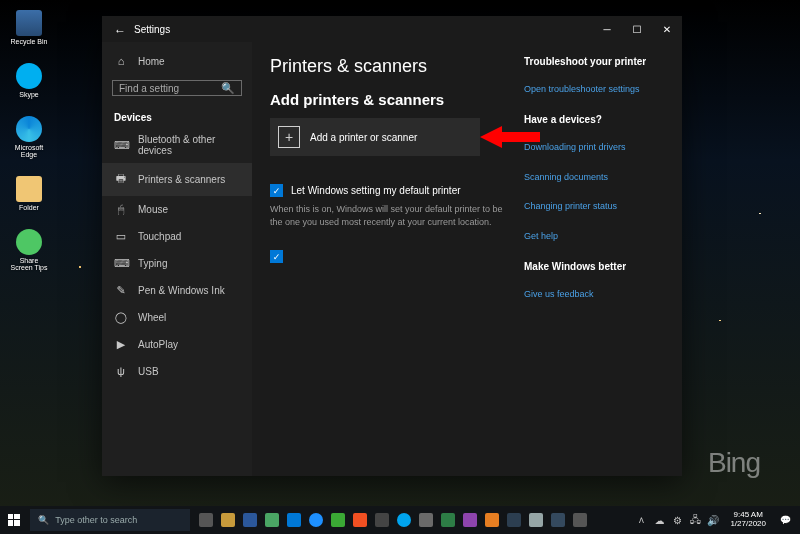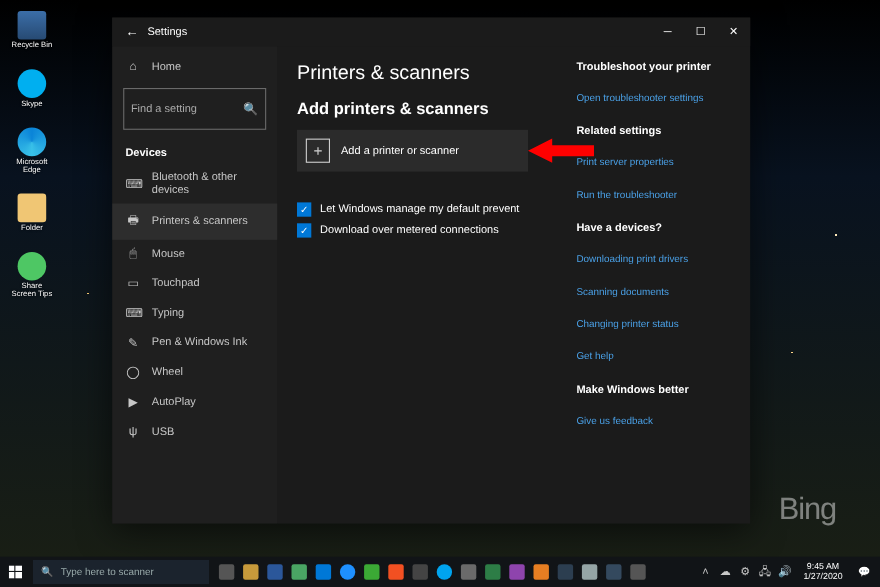--- a/index.html
+++ b/index.html
@@ -60,21 +60,21 @@
   .titlebar .title { flex: 1; padding-left: 4px; }
   .winbtns { display: flex; }
   .winbtn { width: 30px; height: 26px; display: flex; align-items: center; justify-content: center; color: #fff; font-size: 10px; }
 
   .window-body { flex: 1; display: flex; overflow: hidden; }
   .sidebar { width: 150px; background: #1f1f1f; padding: 6px 0; color: #c7c7c7; }
   .home-row, .sb-item { display: flex; align-items: center; gap: 10px; padding: 7px 12px; font-size: 10px; cursor: default; }
   .home-row .icon, .sb-item .icon { width: 14px; text-align: center; font-size: 11px; color: #c7c7c7; }
   .search-row { padding: 6px 10px 10px; }
   .search-box {
-    width: 100%; height: 38px; background: transparent;
+    width: 100%; height: 16px; background: transparent;
     border: 1px solid #6a6a6a; color: #aaa; font-size: 10px;
     padding: 0 6px; display: flex; align-items: center; justify-content: space-between;
   }
   .search-box .mag { font-size: 11px; }
   .sb-header { padding: 6px 12px 4px; font-size: 10px; color: #fff; font-weight: 600; }
   .sb-item.active { background: #2d2d2d; }
 
   .content { flex: 1; padding: 14px 18px; color: #fff; overflow: auto; display: flex; gap: 18px; }
   .main-col { flex: 1; }
   .right-col { width: 140px; font-size: 9px; color: #c7c7c7; }
@@ -220,38 +220,33 @@
           <div class="txt">Add a printer or scanner</div>
           <div class="red-arrow">
             <svg width="60" height="26">
                 <polygon points="0,13 22,2 22,8 60,8 60,18 22,18 22,24" fill="#ff0000"></polygon>
               </svg>
           </div>
         </div>
 
         <div class="check-row">
           <div class="chk">✓</div>
-          <span>Let Windows manage my default prevent</span>
-        </div>
+          <span>Let Windows setting my default printer</span>
+        </div>
+        <div class="desc">When this is on, Windows will set your default printer to be the one you used most recently at your current location.</div>
 
         <div class="check-row">
           <div class="chk">✓</div>
-          <span>Download over metered connections</span>
         </div>
       </div>
 
       <div class="right-col">
         <div class="sect">
           <div class="sect-title">Troubleshoot your printer</div>
           <a class="link">Open troubleshooter settings</a>
-        </div>
-        <div class="sect">
-          <div class="sect-title">Related settings</div>
-          <a class="link">Print server properties</a>
-          <a class="link">Run the troubleshooter</a>
         </div>
         <div class="sect">
           <div class="sect-title">Have a devices?</div>
           <a class="link">Downloading print drivers</a>
           <a class="link">Scanning documents</a>
           <a class="link">Changing printer status</a>
           <a class="link">Get help</a>
         </div>
         <div class="sect">
           <div class="sect-title">Make Windows better</div>
@@ -266,21 +261,21 @@
   <div class="start">
     <svg viewBox="0 0 12 12">
         <rect x="0" y="0" width="5" height="5" fill="#fff"></rect>
         <rect x="6" y="0" width="6" height="5" fill="#fff"></rect>
         <rect x="0" y="6" width="5" height="6" fill="#fff"></rect>
         <rect x="6" y="6" width="6" height="6" fill="#fff"></rect>
       </svg>
   </div>
   <div class="tb-search">
     <span>🔍</span>
-    <span>Type here to scanner</span>
+    <span>Type other to search</span>
   </div>
   <div class="tb-icons">
     <div class="tb-ic">
         <span style="background:#555"></span>
       </div>
     <div class="tb-ic">
         <span style="background:#c79a3b"></span>
       </div>
     <div class="tb-ic">
         <span style="background:#2b579a"></span>

